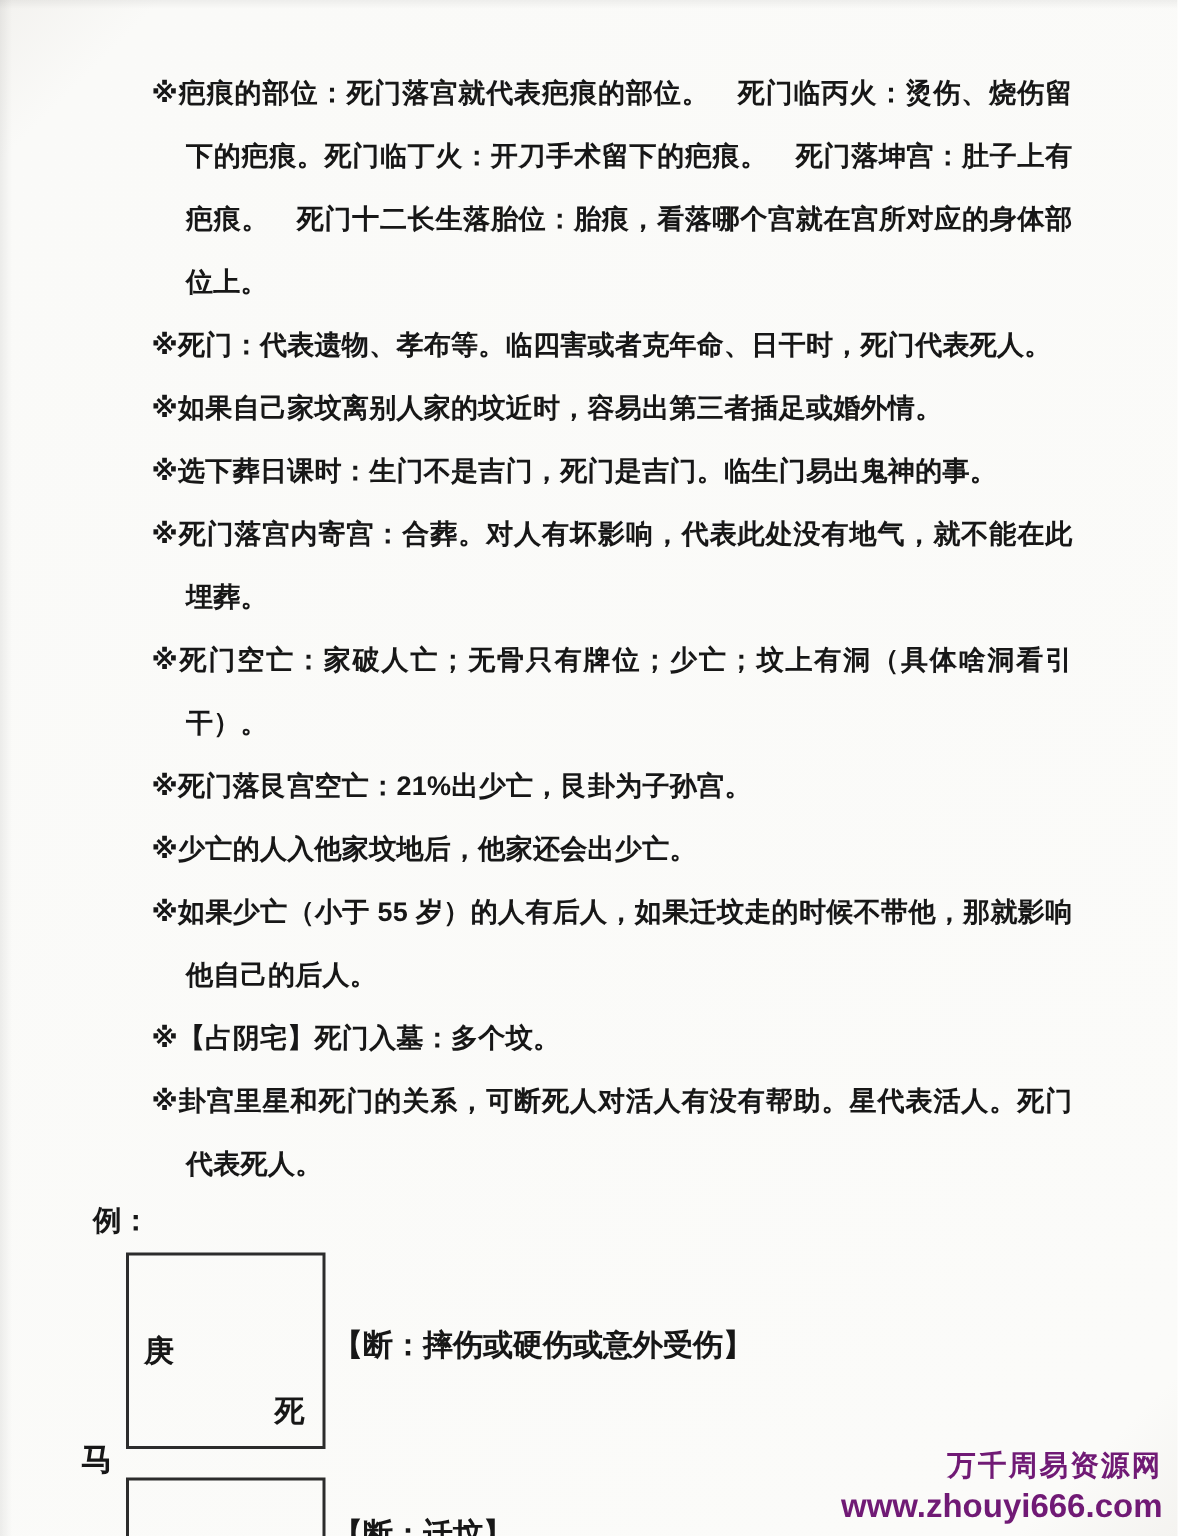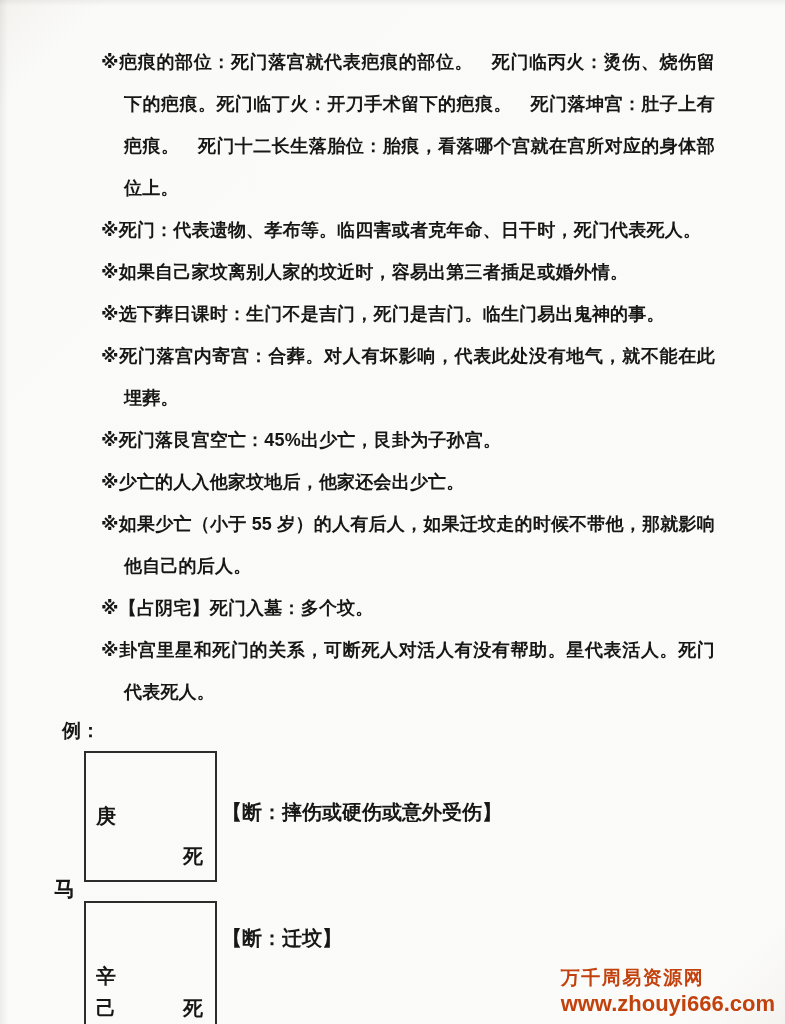--- a/index.html
+++ b/index.html
@@ -39,21 +39,21 @@
   .pos-si1  { right:12px; bottom:10px; }
   .pos-xin  { left:10px; top:60px; }
   .pos-ji   { left:10px; bottom:8px; }
   .pos-si2  { right:12px; bottom:8px; }
   .caption { position:absolute; font-size:20px; font-weight:700; white-space:nowrap;text-align:right; }
   .cap1 { left:160px; top:50px; }
   .cap2 { left:160px; top:176px; }
   .horse-label { position:absolute; left:-8px; top:126px; font-size:21px; font-weight:700; }
   .watermark {
     position:absolute; right:10px; bottom:6px;
-    text-align:left; font-weight:700; color:#c2410c; line-height:1.28;
+    text-align:right; font-weight:700; color:#701a75; line-height:1.28;
   }
   .wm-site   { font-size:19px; letter-spacing:1.5px; }
   .wm-url    { font-size:22px; }
   .wm-wechat { font-size:21px; }
   
   .scan-edge-left {
     position:absolute; left:0; top:0; width:8px; height:100%;
     background:linear-gradient(90deg, rgba(0,0,0,0.06), rgba(0,0,0,0));
     pointer-events:none;
   }
@@ -69,21 +69,22 @@
 <div class="page">
   <div class="scan-edge-left"></div>
   <div class="scan-edge-top"></div>
 
   <div class="text-block">
     <p class="bullet">※疤痕的部位：死门落宫就代表疤痕的部位。　死门临丙火：烫伤、烧伤留下的疤痕。死门临丁火：开刀手术留下的疤痕。　死门落坤宫：肚子上有疤痕。　死门十二长生落胎位：胎痕，看落哪个宫就在宫所对应的身体部位上。</p>
     <p class="bullet">※死门：代表遗物、孝布等。临四害或者克年命、日干时，死门代表死人。</p>
     <p class="bullet">※如果自己家坟离别人家的坟近时，容易出第三者插足或婚外情。</p>
     <p class="bullet">※选下葬日课时：生门不是吉门，死门是吉门。临生门易出鬼神的事。</p>
     <p class="bullet">※死门落宫内寄宫：合葬。对人有坏影响，代表此处没有地气，就不能在此埋葬。</p>
-    <p class="bullet">※死门落艮宫空亡：45%出少亡，艮卦为子孙宫。</p>
+    <p class="bullet">※死门空亡：家破人亡；无骨只有牌位；少亡；坟上有洞（具体啥洞看引干）。</p>
+    <p class="bullet">※死门落艮宫空亡：21%出少亡，艮卦为子孙宫。</p>
     <p class="bullet">※少亡的人入他家坟地后，他家还会出少亡。</p>
     <p class="bullet">※如果少亡（小于 55 岁）的人有后人，如果迁坟走的时候不带他，那就影响他自己的后人。</p>
     <p class="bullet">※【占阴宅】死门入墓：多个坟。</p>
     <p class="bullet">※卦宫里星和死门的关系，可断死人对活人有没有帮助。星代表活人。死门代表死人。</p>
   </div>
 
   <p class="example-label">例：</p>
 
   <div class="diagrams">
 

